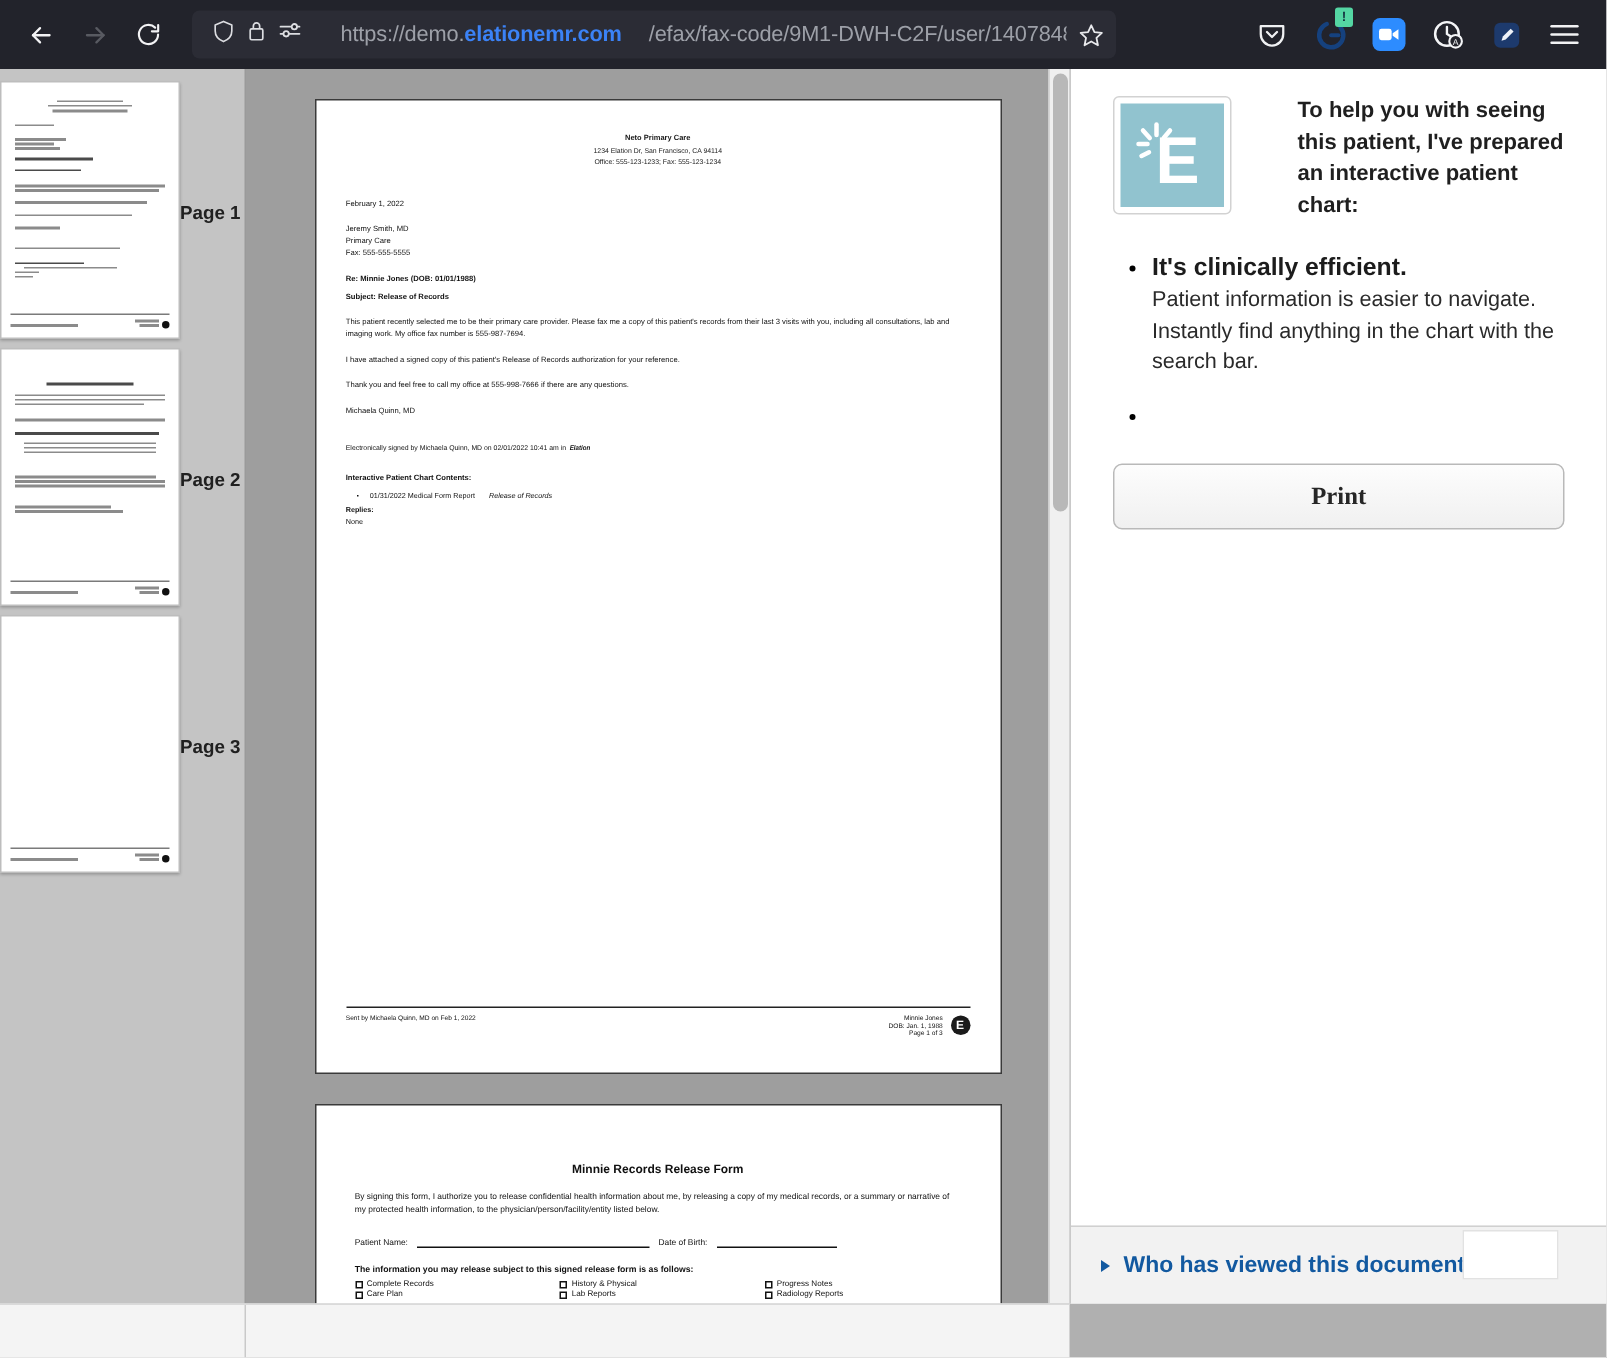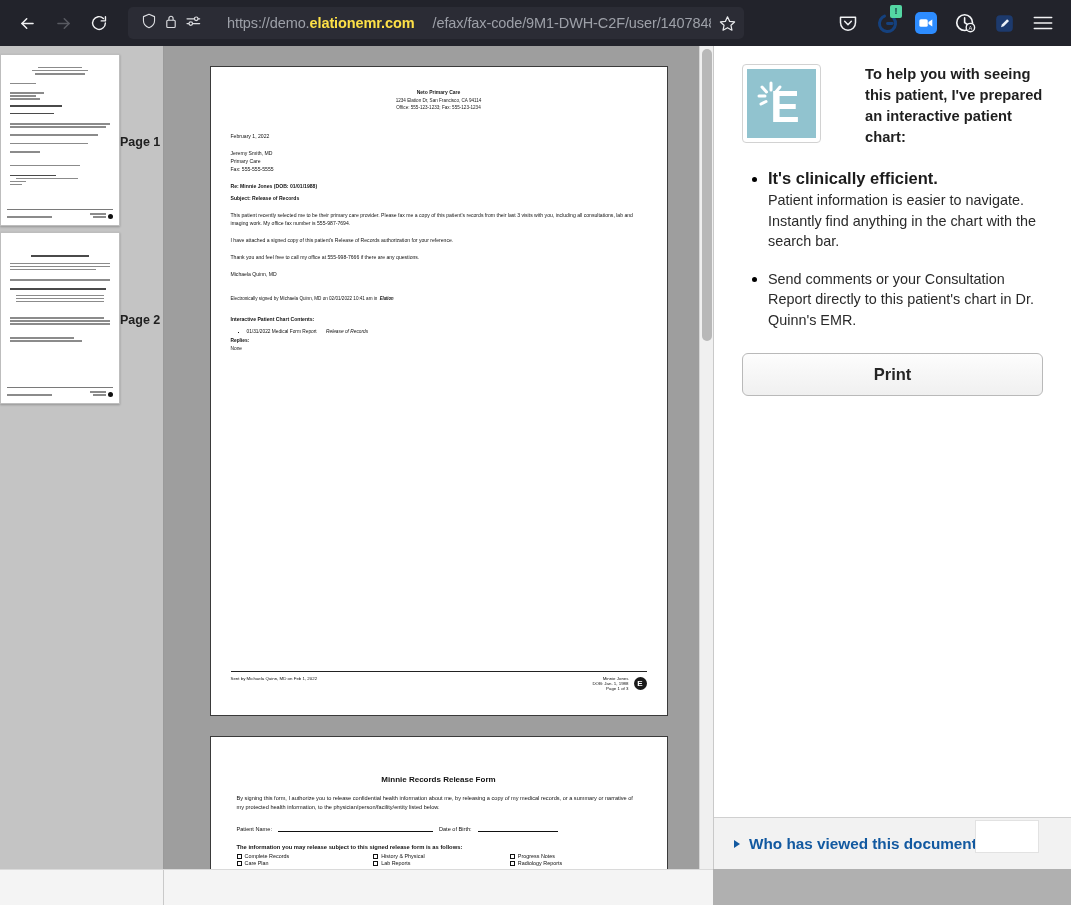--- a/index.html
+++ b/index.html
@@ -45,21 +45,21 @@
   .urlbar-icons { display: flex; align-items: center; gap: 9px; flex: 0 0 auto; padding-left: 6px; }
   .url-text {
     flex: 1;
     color: #b6b8bf;
     font-size: 14.5px;
     white-space: nowrap;
     overflow: hidden;
     min-width: 0;
     letter-spacing: -0.1px;
   }
-  .url-text .host { color: #fde047; font-weight: bold; }
+  .url-text .host { color: #3b82f6; font-weight: bold; }
   .url-text .pre { color: #9da0a8; margin-left: 18px; }
   .star-btn { flex: 0 0 auto; cursor: pointer; display:flex; align-items:center;}
 
   .chrome-right { display: flex; align-items: center; gap: 3px; margin-left: auto; }
   .chrome-icon {
     width: 36px; height: 34px;
     display: flex; align-items: center; justify-content: center;
     position: relative;
     cursor: pointer;
     border-radius: 4px;
@@ -263,21 +263,21 @@
   .ben-body { font-size: 14.4px; color: #2a2a2a; line-height: 1.43; margin-top: 1px; }
   .action-btn {
     display: block; width: 100%;
     margin-top: 14px;
     padding: 11px 0;
     background: linear-gradient(#fdfdfd, #f0f0f0);
     border: 1px solid #b9b9b9;
     border-radius: 6px;
     font-size: 16.5px;
     font-weight: bold;
-    font-family: Liberation Sans, sans-serif;
+    font-family: Liberation Serif, serif;
     color: #262626;
     cursor: pointer;
     text-align: center;
   }
   .action-btn.first { margin-top: 22px; }
 
   .viewed-bar {
     position: absolute;
     left: 0; right: 0; bottom: 0;
     height: 52px;
@@ -510,20 +510,37 @@
                 <div class="tline" style="width:100%;"></div>
                 <div class="tline" style="width:80%;margin-left:20%;"></div>
               </div>
             <div class="tdot"></div>
           </div>
         </div>
       </div>
       <div class="thumb-label">Page 2</div>
     </div>
 
+    <div class="thumb-block">
+      <div class="thumb-page">
+        <div class="thumb-foot">
+          <div class="fl">
+              <div class="tline" style="width:100%;"></div>
+            </div>
+          <div class="fr">
+            <div style="flex:1">
+                <div class="tline" style="width:100%;"></div>
+                <div class="tline" style="width:80%;margin-left:20%;"></div>
+              </div>
+            <div class="tdot"></div>
+          </div>
+        </div>
+      </div>
+      <div class="thumb-label">Page 3</div>
+    </div>
 
   </div>
 
   <div class="viewer">
     <div class="viewer-scroll">
 
       <div class="doc-page p1">
 
         <div class="letterhead">
           <div class="org">Neto Primary Care</div>
@@ -647,21 +664,20 @@
       <div class="intro-text">To help you with seeing this patient, I've prepared an interactive patient chart:</div>
     </div>
 
 
     <ul class="benefits">
       <li>
         <div class="ben-title">It's clinically efficient.</div>
         <div class="ben-body">Patient information is easier to navigate. Instantly find anything in the chart with the search bar.</div>
       </li>
       <li>
-        <div class="ben-body">Send comments or your Consultation Report directly to this patient's chart in Dr. Quinn's EMR.</div>
       </li>
     </ul>
 
     <button class="action-btn first">Print</button>
 
     <div class="viewed-bar">
       <span class="tri"></span>
       <span class="viewed-link">Who has viewed this document?</span>
       <span class="white-box"></span>
     </div>

